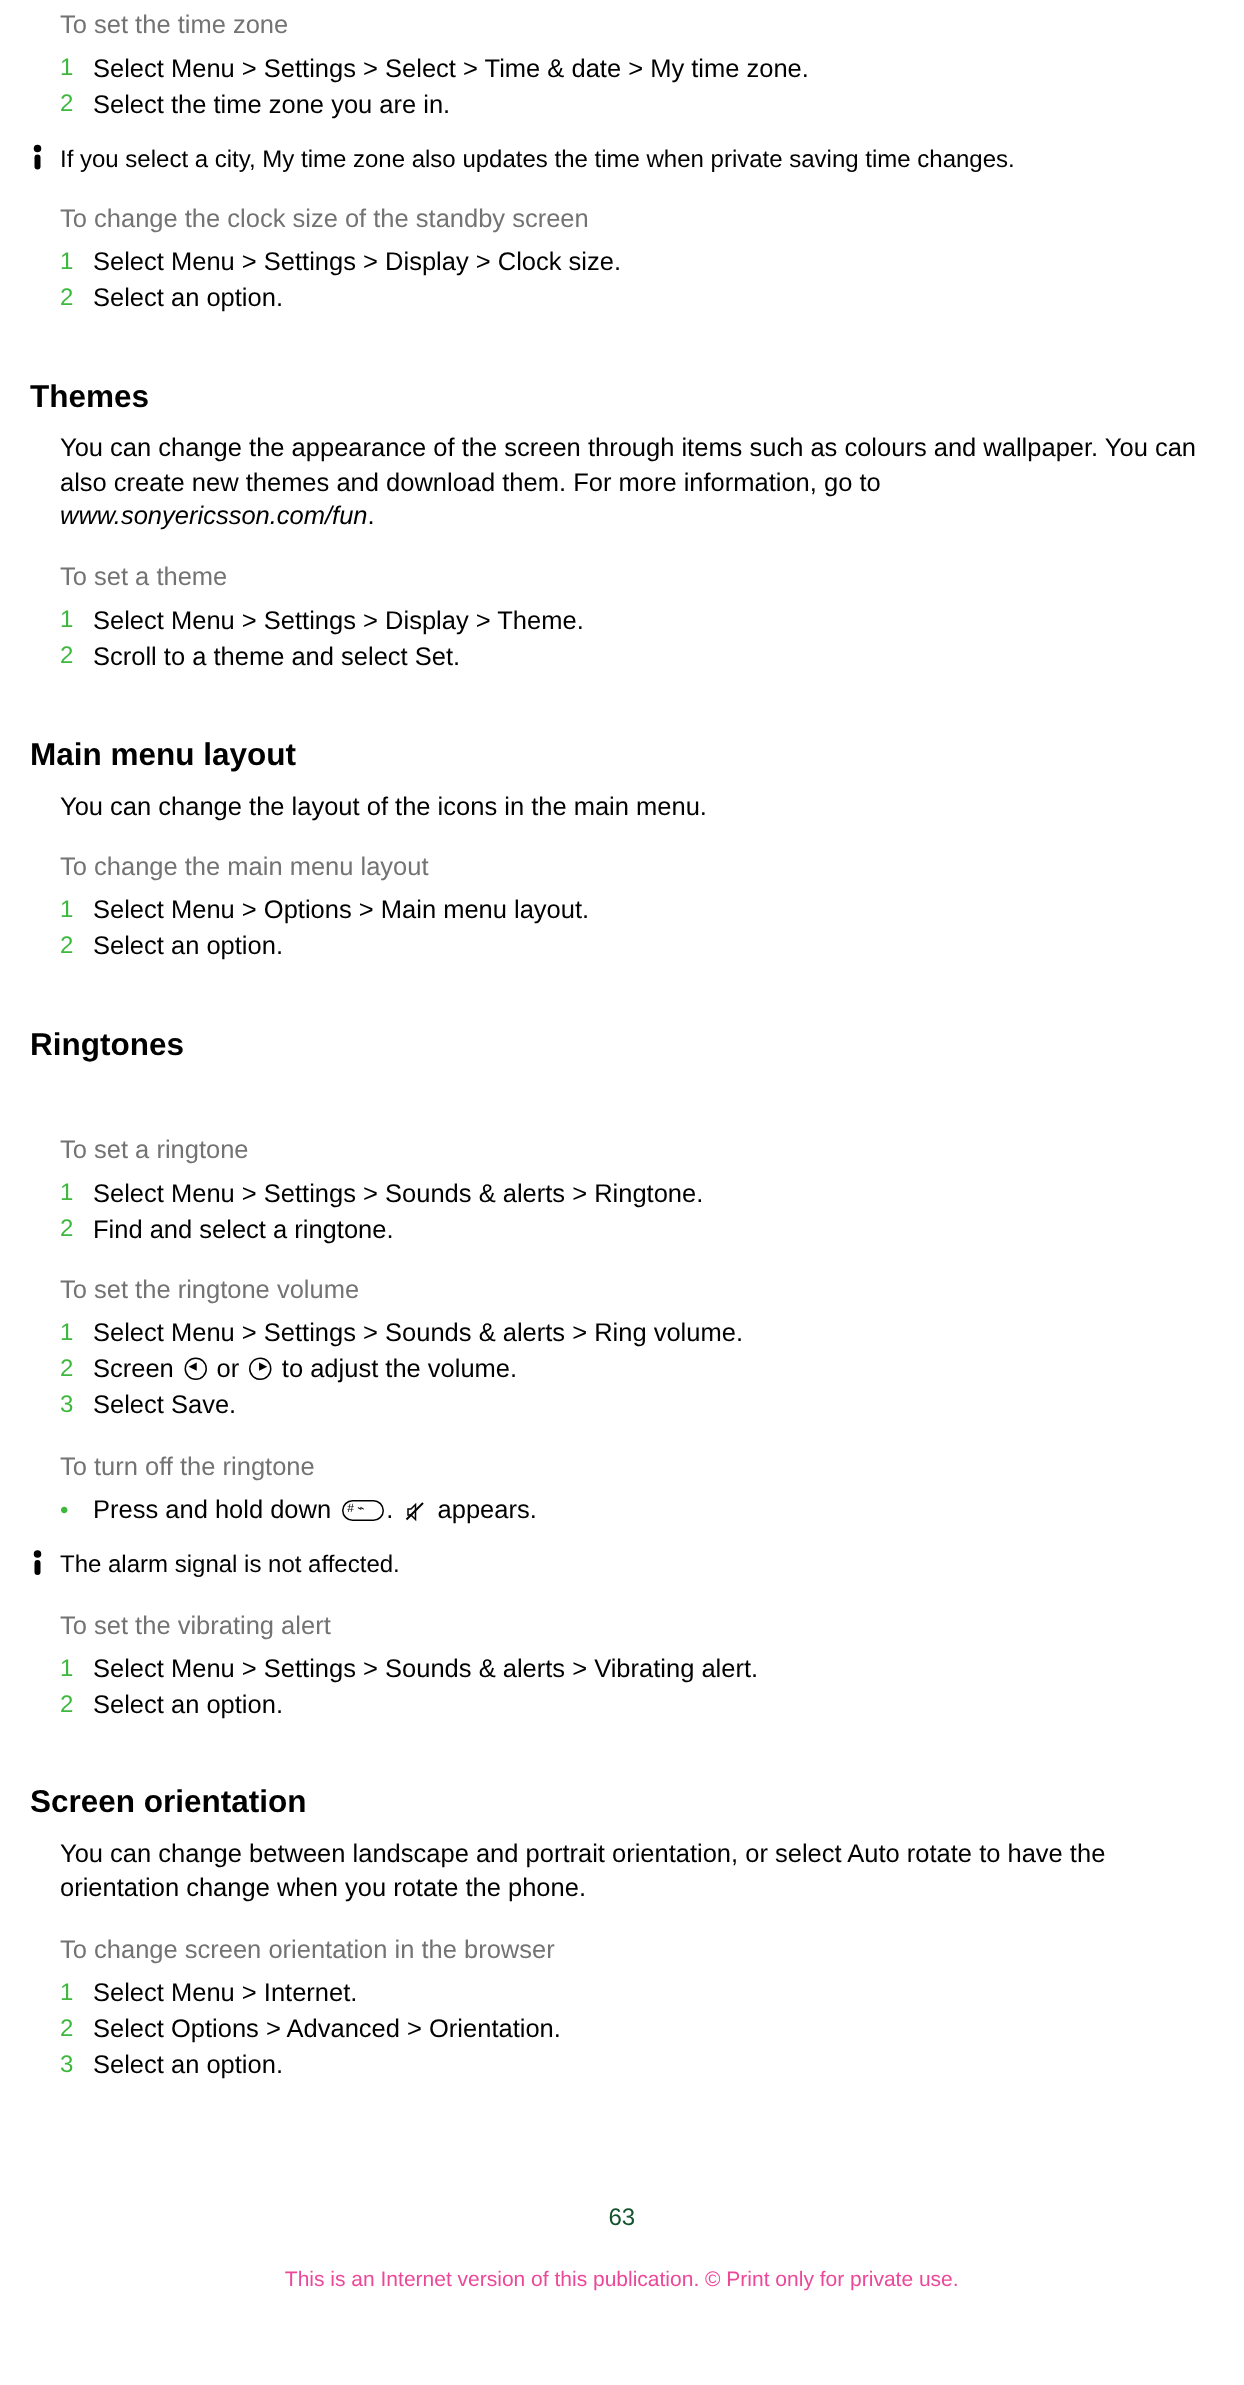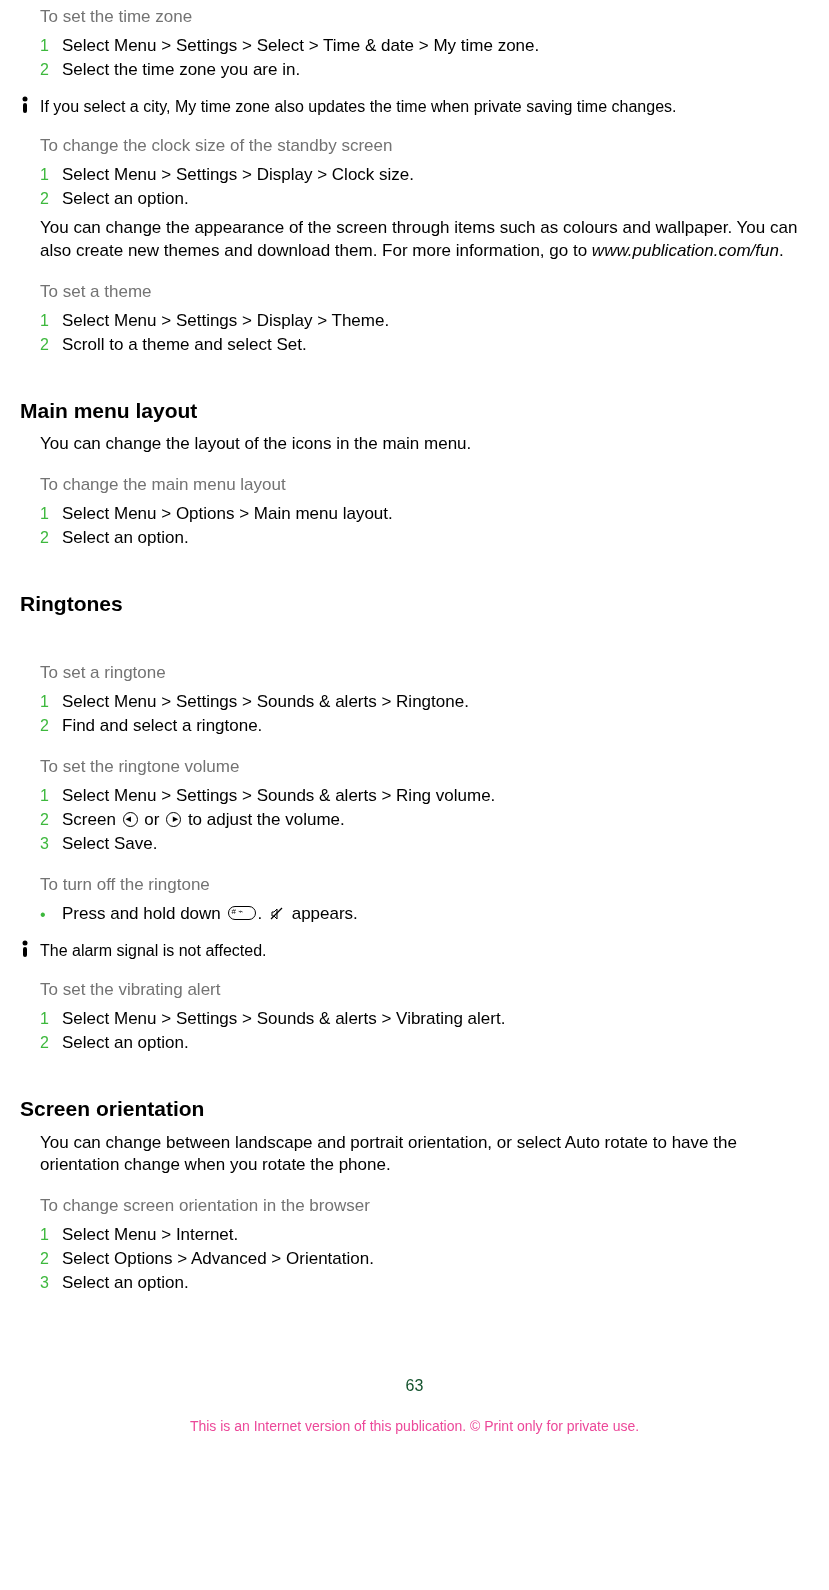--- a/index.html
+++ b/index.html
@@ -166,21 +166,22 @@
     <li>
       <span class="num">1</span>
       <span class="txt"><span>Select </span><b>Menu</b><span> &gt; </span><b>Settings</b><span> &gt; </span><b>Display</b><span> &gt; </span><b>Clock size</b><span>.</span></span>
     </li>
     <li>
       <span class="num">2</span>
       <span class="txt">Select an option.</span>
     </li>
   </ul>
 
-  <p class="para"><span>You can change the appearance of the screen through items such as colours and wallpaper. You can also create new themes and download them. For more information, go to </span><i>www.publication.com/fun</i><span>.</span></p>
+  <h2 class="section-h2">Themes</h2>
+  <p class="para"><span>You can change the appearance of the screen through items such as colours and wallpaper. You can also create new themes and download them. For more information, go to </span><i>www.sonyericsson.com/fun</i><span>.</span></p>
 
   <div class="green-heading">To set a theme</div>
   <ul class="ol">
     <li>
       <span class="num">1</span>
       <span class="txt"><span>Select </span><b>Menu</b><span> &gt; </span><b>Settings</b><span> &gt; </span><b>Display</b><span> &gt; </span><b>Theme</b><span>.</span></span>
     </li>
     <li>
       <span class="num">2</span>
       <span class="txt"><span>Scroll to a theme and select </span><b>Set</b><span>.</span></span>

